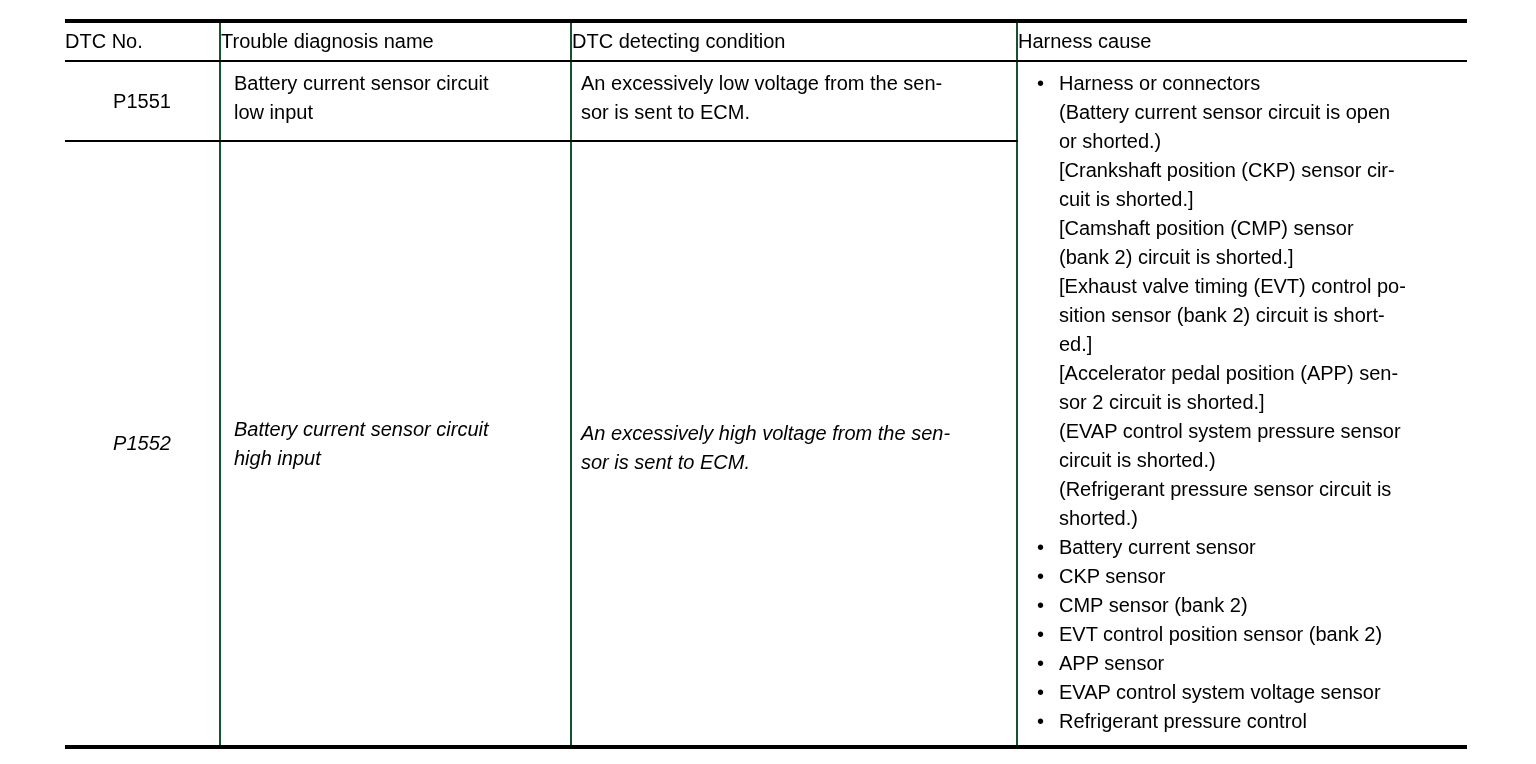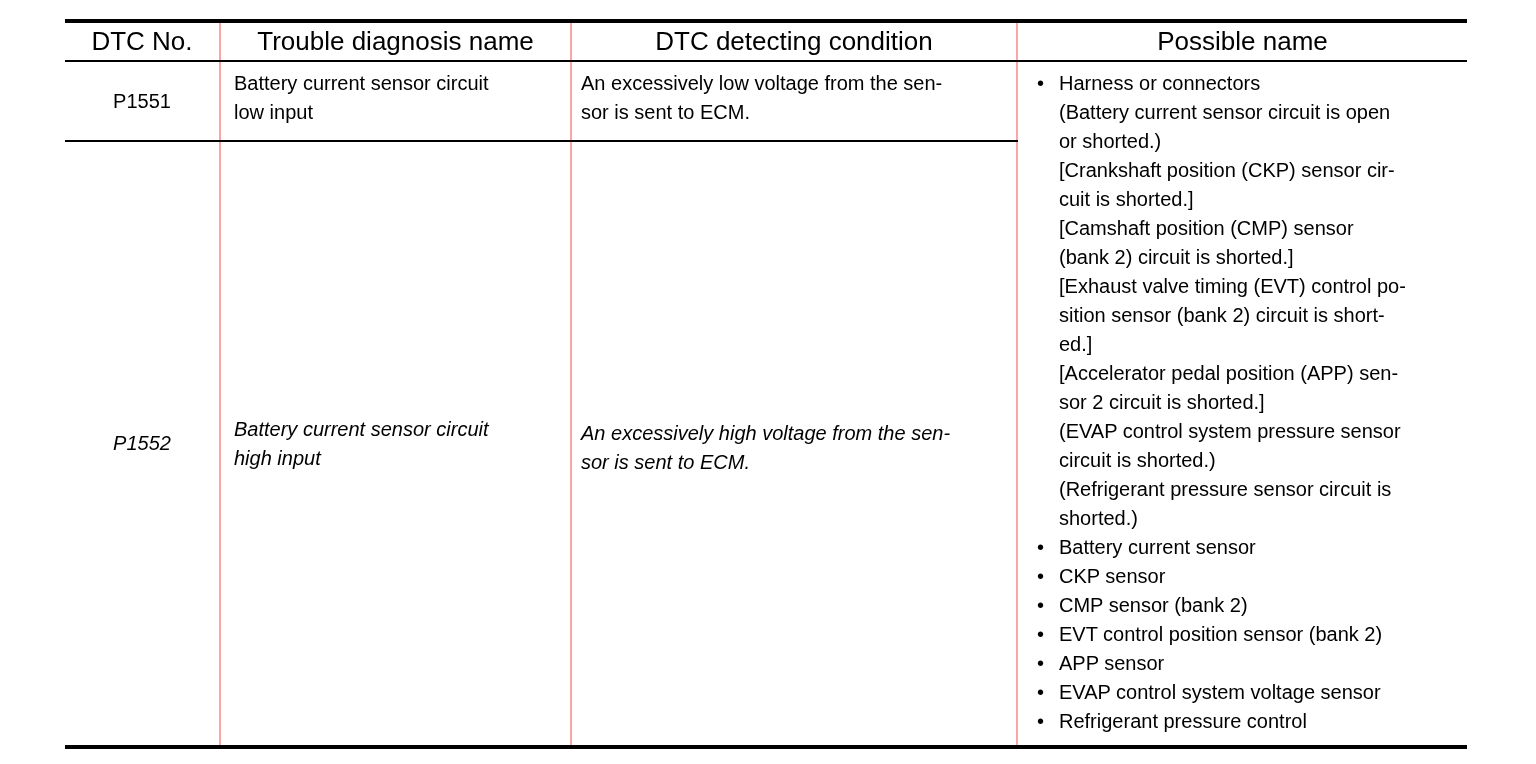--- a/index.html
+++ b/index.html
@@ -26,29 +26,29 @@
     width: 1402px;
     border-collapse: collapse;
     table-layout: fixed;
     border-top: 4px solid #000;
     border-bottom: 4px solid #000;
     font-size: 20px;
     line-height: 29px;
   }
   th {
     font-weight: normal;
-    font-size: 26px;
+    font-size: 20px;
     height: 37px;
-    text-align: center;
+    text-align: left;
     vertical-align: middle;
     border-bottom: 2px solid #000;
     padding: 0;
   }
   th + th, td + td {
-    border-left: 2px solid #fca5a5;
+    border-left: 2px solid #14532d;
   }
   td {
     padding: 0;
     vertical-align: top;
   }
   tr.data-row-1 { height: 80px; }
   tr.data-row-2 { height: 606px; font-style: italic; }
   tr.data-row-1 td { border-bottom: 2px solid #000; }
   td.dtc-no {
     text-align: center;
@@ -95,21 +95,21 @@
       <col style="width:155px">
       <col style="width:351px">
       <col style="width:446px">
       <col style="width:450px">
     </colgroup>
     <thead>
       <tr>
         <th>DTC No.</th>
         <th>Trouble diagnosis name</th>
         <th>DTC detecting condition</th>
-        <th>Possible name</th>
+        <th>Harness cause</th>
       </tr>
     </thead>
     <tbody>
       <tr class="data-row-1">
         <td class="dtc-no">P1551</td>
         <td class="diag">Battery current sensor circuit
 low input</td>
         <td class="cond">An excessively low voltage from the sen-
 sor is sent to ECM.</td>
         <td class="cause" rowspan="2">

